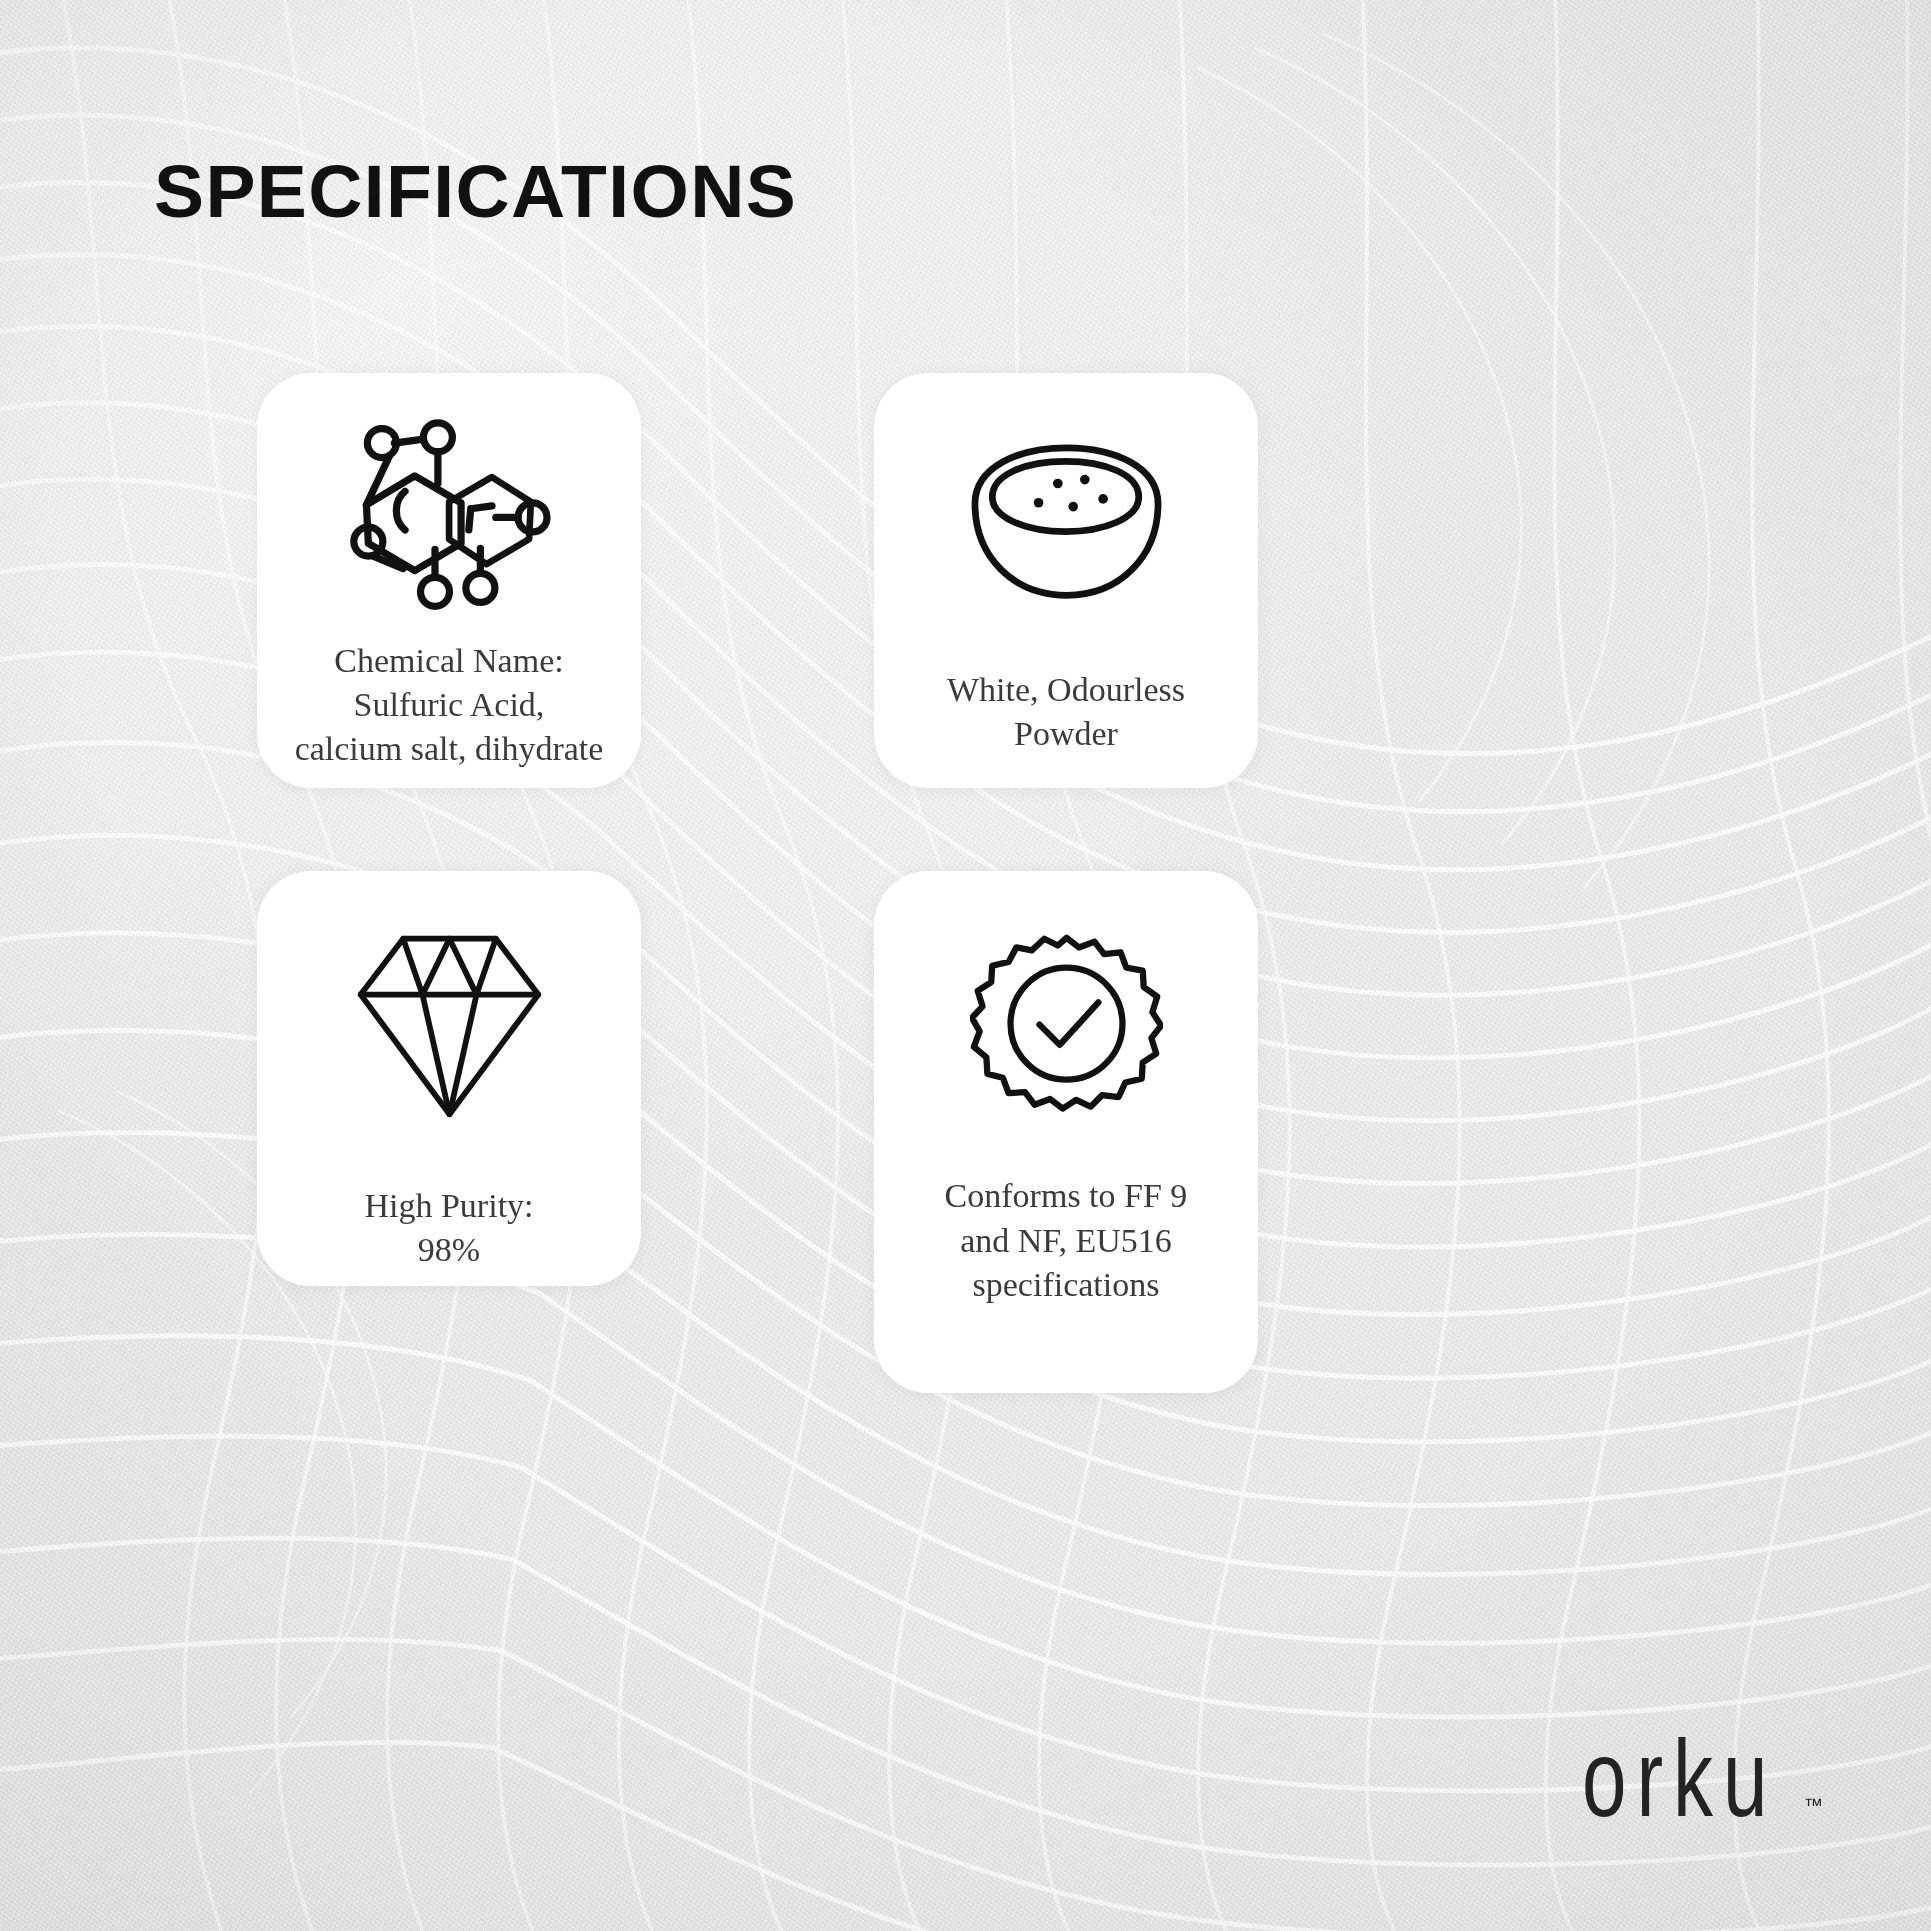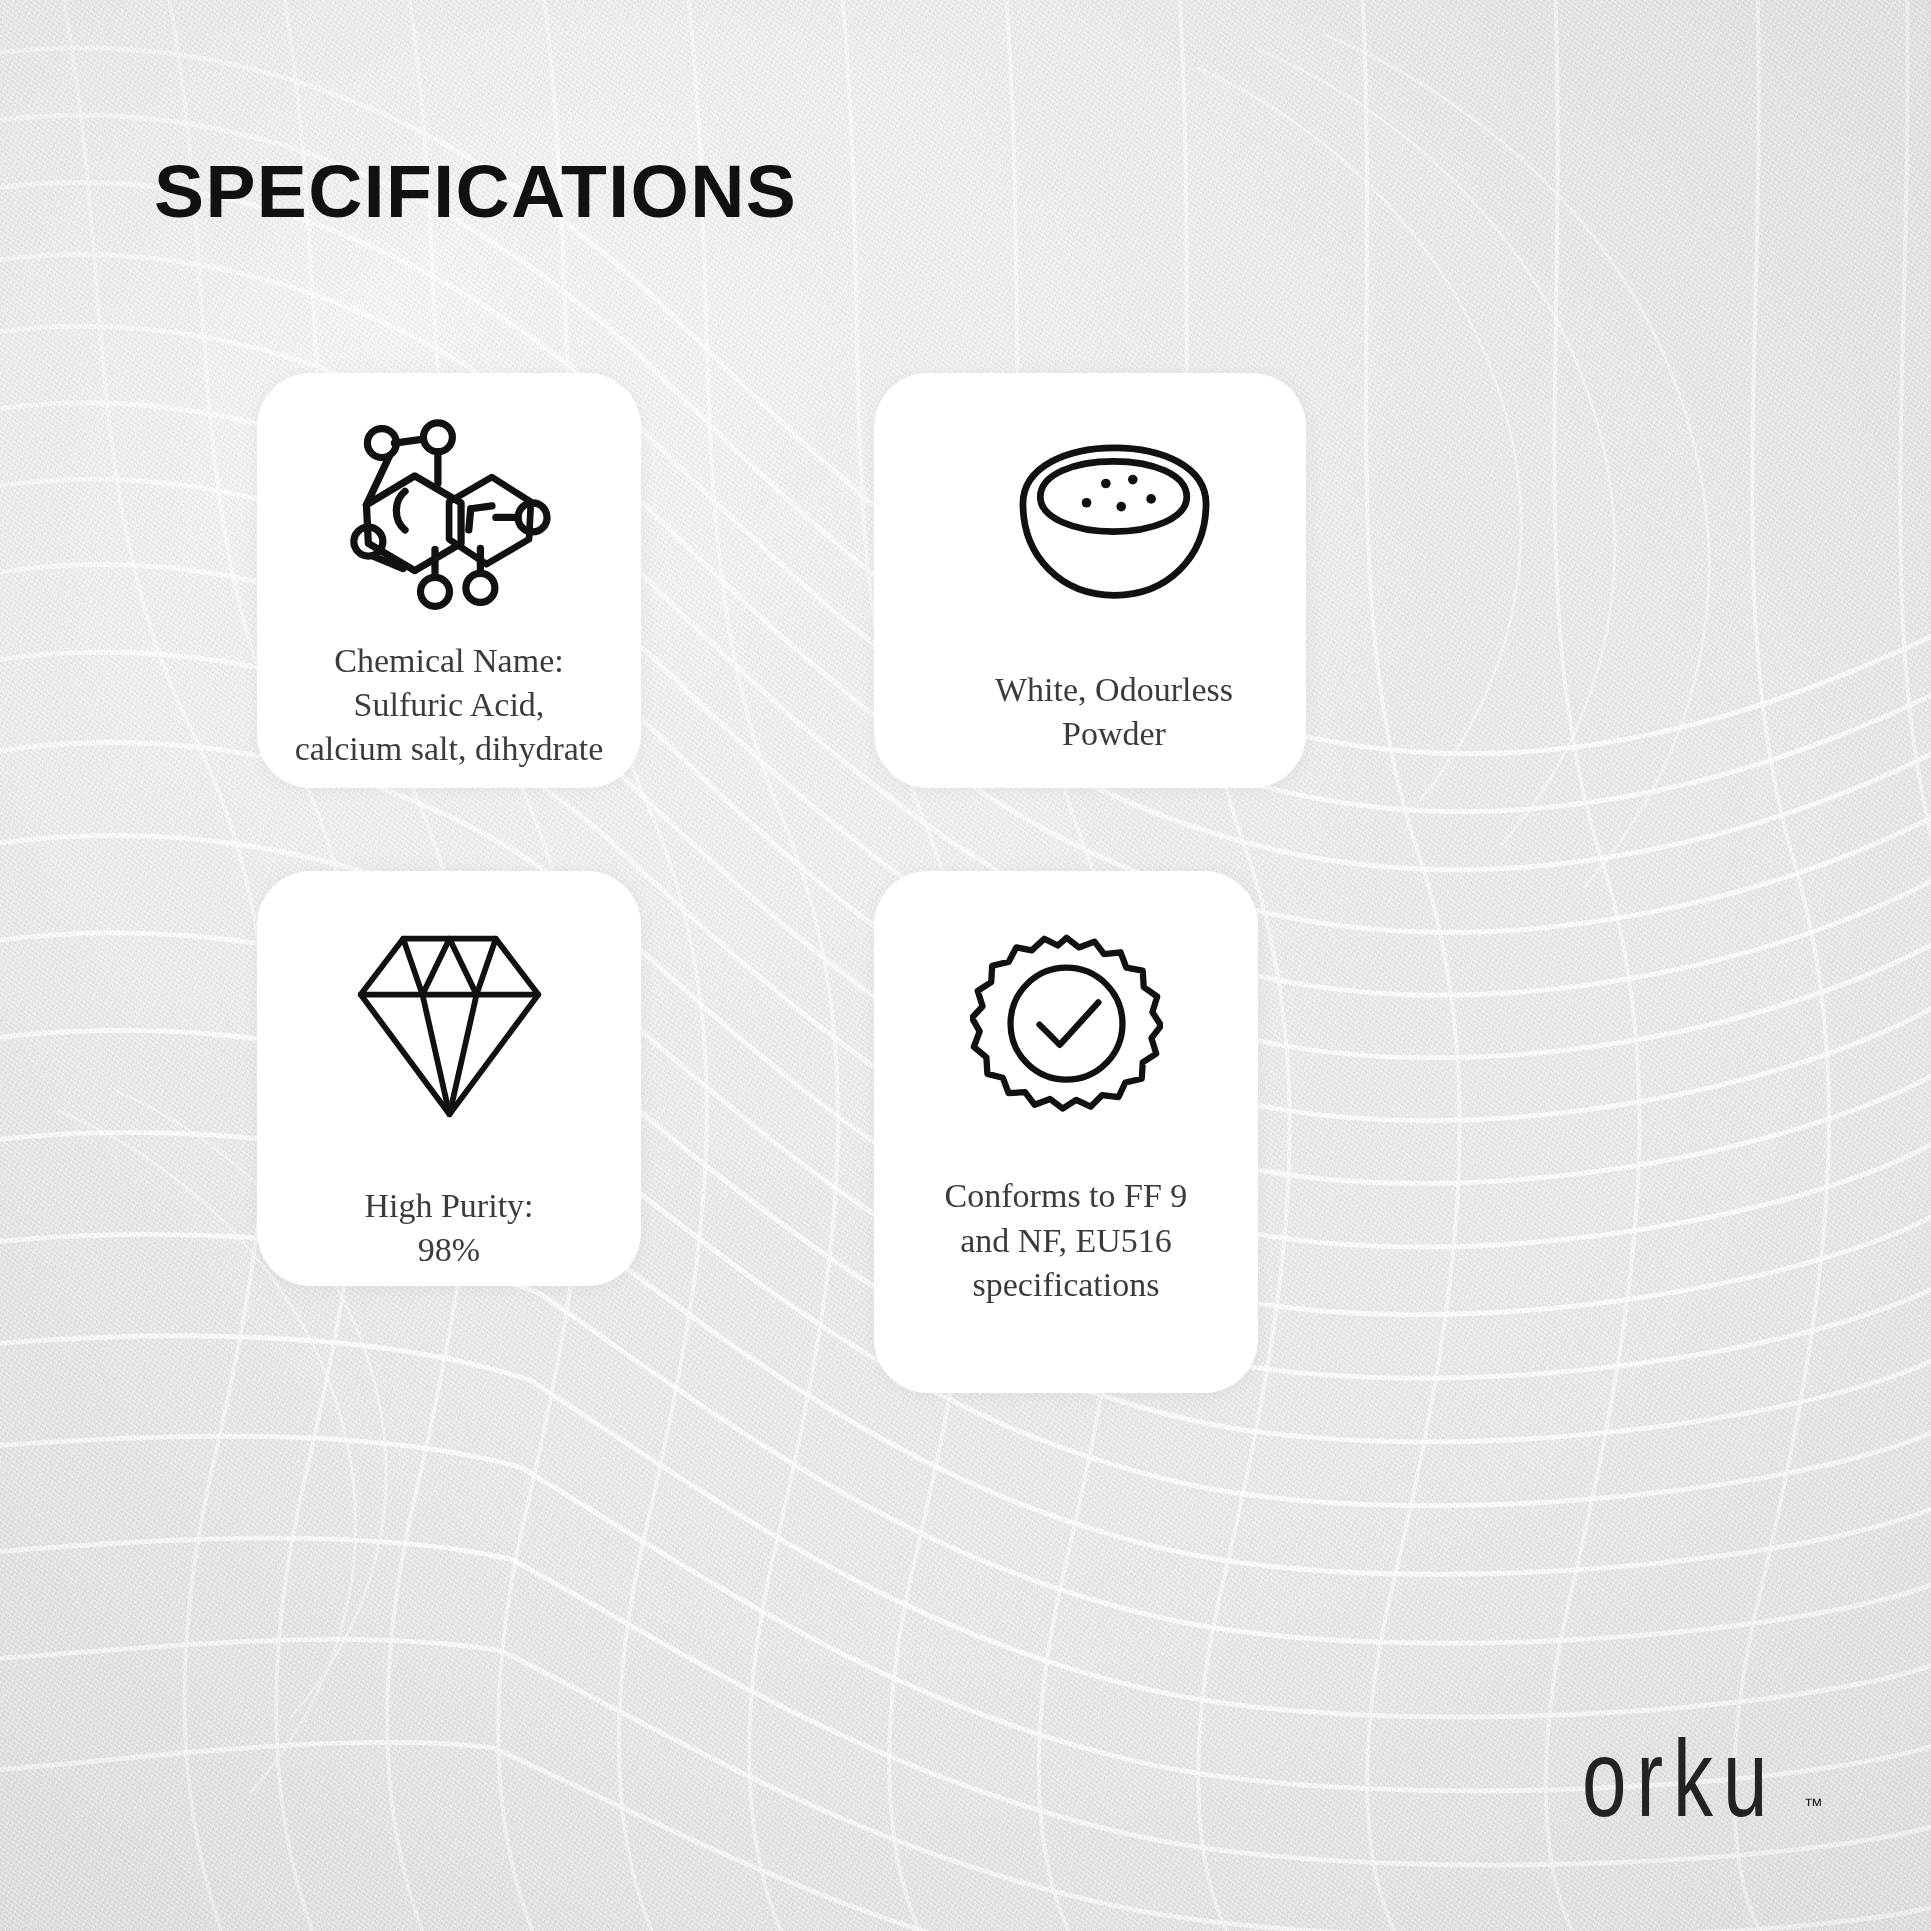--- a/index.html
+++ b/index.html
@@ -72,21 +72,21 @@
   .card {
     position: absolute;
     background: #ffffff;
     border-radius: 54px;
     display: flex;
     flex-direction: column;
     align-items: center;
     box-shadow: 0 1.9px 13.5px rgba(130,130,130,0.10);
   }
   .card-1 { left: 257px;  top: 373px;  width: 384px;  height: 415px; }
-  .card-2 { left: 874px;  top: 373px;  width: 384px;  height: 415px; padding-left: 48px; }
+  .card-2 { left: 874px;  top: 373px;  width: 384px;  height: 415px; }
   .card-3 { left: 257px;  top: 871px;  width: 384px;  height: 415px; }
   .card-4 { left: 874px;  top: 871px;  width: 384px;  height: 522px; }
 
   .card-icon {
     width: 100%;
     display: flex;
     align-items: center;
     justify-content: center;
   }
   .card-1 .card-icon { height: 241px; padding-top: 21px; }

